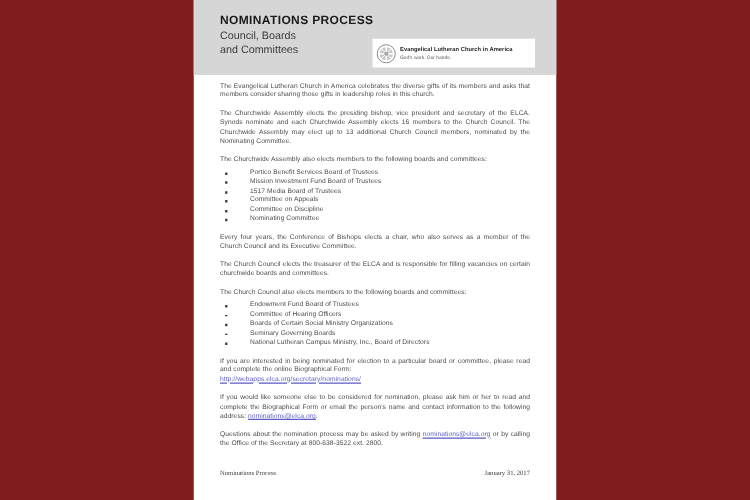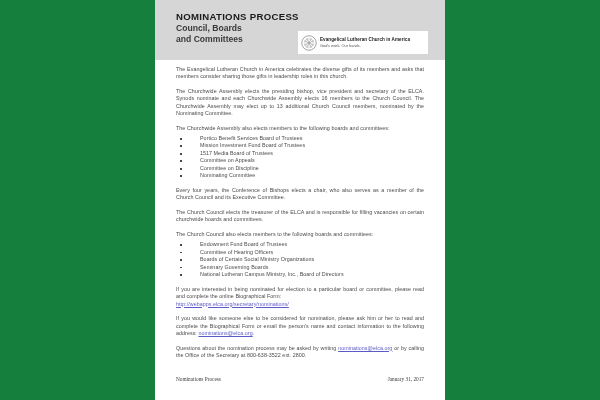--- a/index.html
+++ b/index.html
@@ -10,21 +10,21 @@
     overflow: hidden;
     background: #ffffff;
   }
   body {
     font-family: "Liberation Sans", sans-serif;
   }
   .viewport {
     position: relative;
     width: 600px;
     height: 400px;
-    background: #15803d;
+    background: #7f1d1d;
   }
   .page {
     position: absolute;
     left: 155px;
     top: 0px;
     width: 290px;
     height: 400px;
     background: #ffffff;
     box-sizing: border-box;
   }
@@ -45,21 +45,21 @@
   .doc-title {
     font-size: 9.6px;
     font-weight: bold;
     color: #1a1a1a;
     letter-spacing: 0.3px;
     line-height: 12px;
     white-space: nowrap;
   }
   .doc-subtitle {
     font-size: 8.6px;
-    font-weight: bold;
+    font-weight: normal;
     color: #3a3a3a;
     line-height: 11.2px;
     white-space: nowrap;
   }
   
   .logo-box {
     position: absolute;
     left: 143px;
     top: 31px;
     width: 130px;

